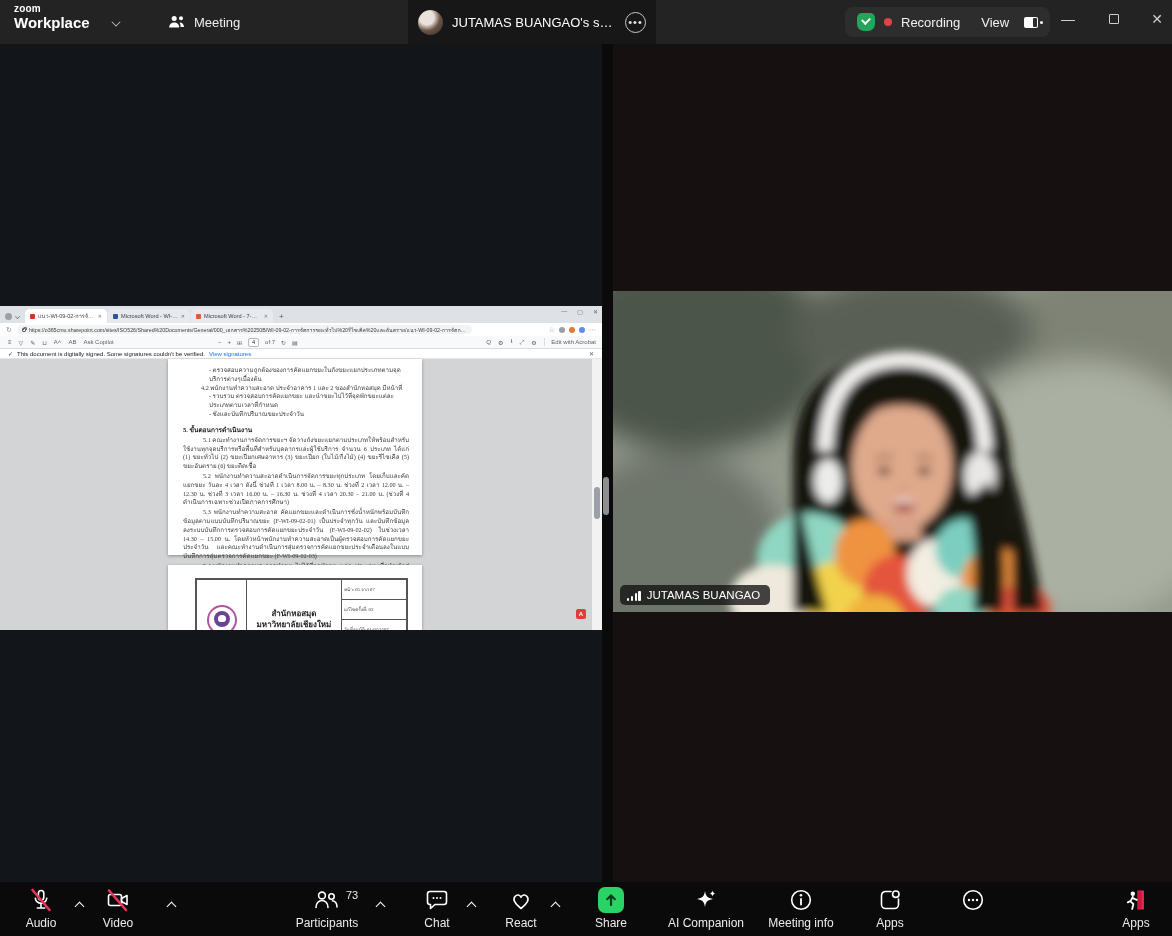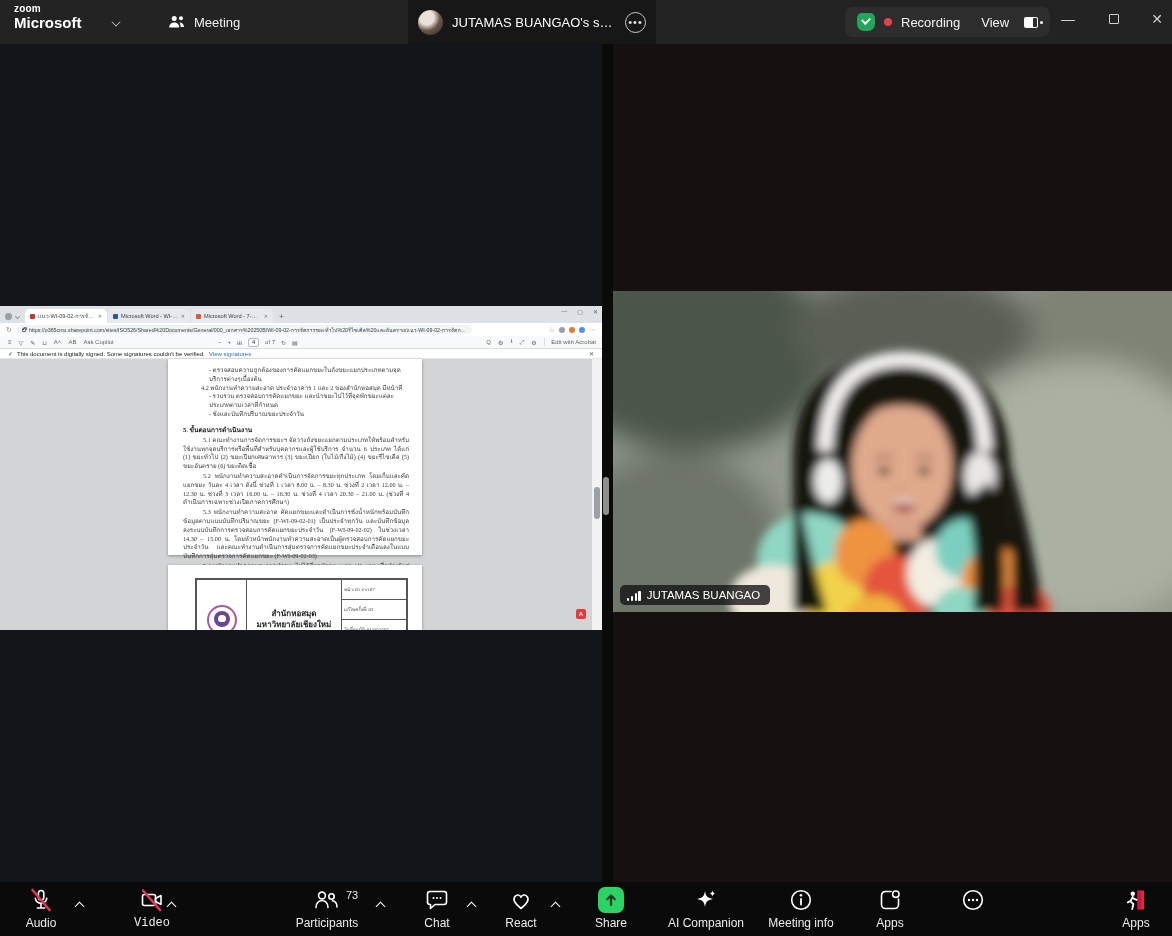--- a/index.html
+++ b/index.html
@@ -113,21 +113,21 @@
   .share-box{width:26px;height:26px;border-radius:7px;background:#2bd366;display:flex;align-items:center;justify-content:center;}
 </style>
 </head>
 <body>
 
 <div id="stage">
 
   <div id="topbar">
     <div class="brand">
       <div class="b1">zoom</div>
-      <div class="b2">Microsoft</div>
+      <div class="b2">Workplace</div>
     </div>
     <div class="chev-down" style="left:112px;top:18px;"></div>
 
     <div class="meeting-tab">
       <svg width="18" height="16" viewBox="0 0 18 16">
           <g fill="#fff">
             <circle cx="6.2" cy="4.6" r="2.5"></circle>
             <path d="M1.2 13.5c0-3.2 2.3-5 5-5s5 1.8 5 5z"></path>
             <circle cx="13" cy="4.2" r="2"></circle>
             <path d="M11.6 8.4c2.6.1 4.4 1.8 4.4 4.6h-3.4c0-1.9-.4-3.4-1-4.6z"></path>
@@ -378,21 +378,21 @@
               <path d="M13 17v3.2"></path>
               <path d="M9.3 21h7.4"></path>
             </g>
             <line x1="4.5" y1="3" x2="21.5" y2="23" stroke="#e8355c" stroke-width="2.6" stroke-linecap="round"></line>
           </svg>
       </div>
       <div class="ctl-label">Audio</div>
     </div>
     <div class="chev-up" style="left:74px;"></div>
 
-    <div class="ctl" style="left:152px;font-family:Liberation Mono, monospace;">
+    <div class="ctl" style="left:118px;">
       <div class="ctl-icon">
         <svg width="26" height="26" viewBox="0 0 26 26">
             <g fill="none" stroke="#fff" stroke-width="1.6" stroke-linejoin="round">
               <rect x="3.5" y="7.5" width="13" height="11" rx="2"></rect>
               <path d="M16.5 11.5l5.5-3v9l-5.5-3z"></path>
             </g>
             <line x1="4" y1="3.5" x2="21" y2="23" stroke="#e8355c" stroke-width="2.6" stroke-linecap="round"></line>
           </svg>
       </div>
       <div class="ctl-label">Video</div>

